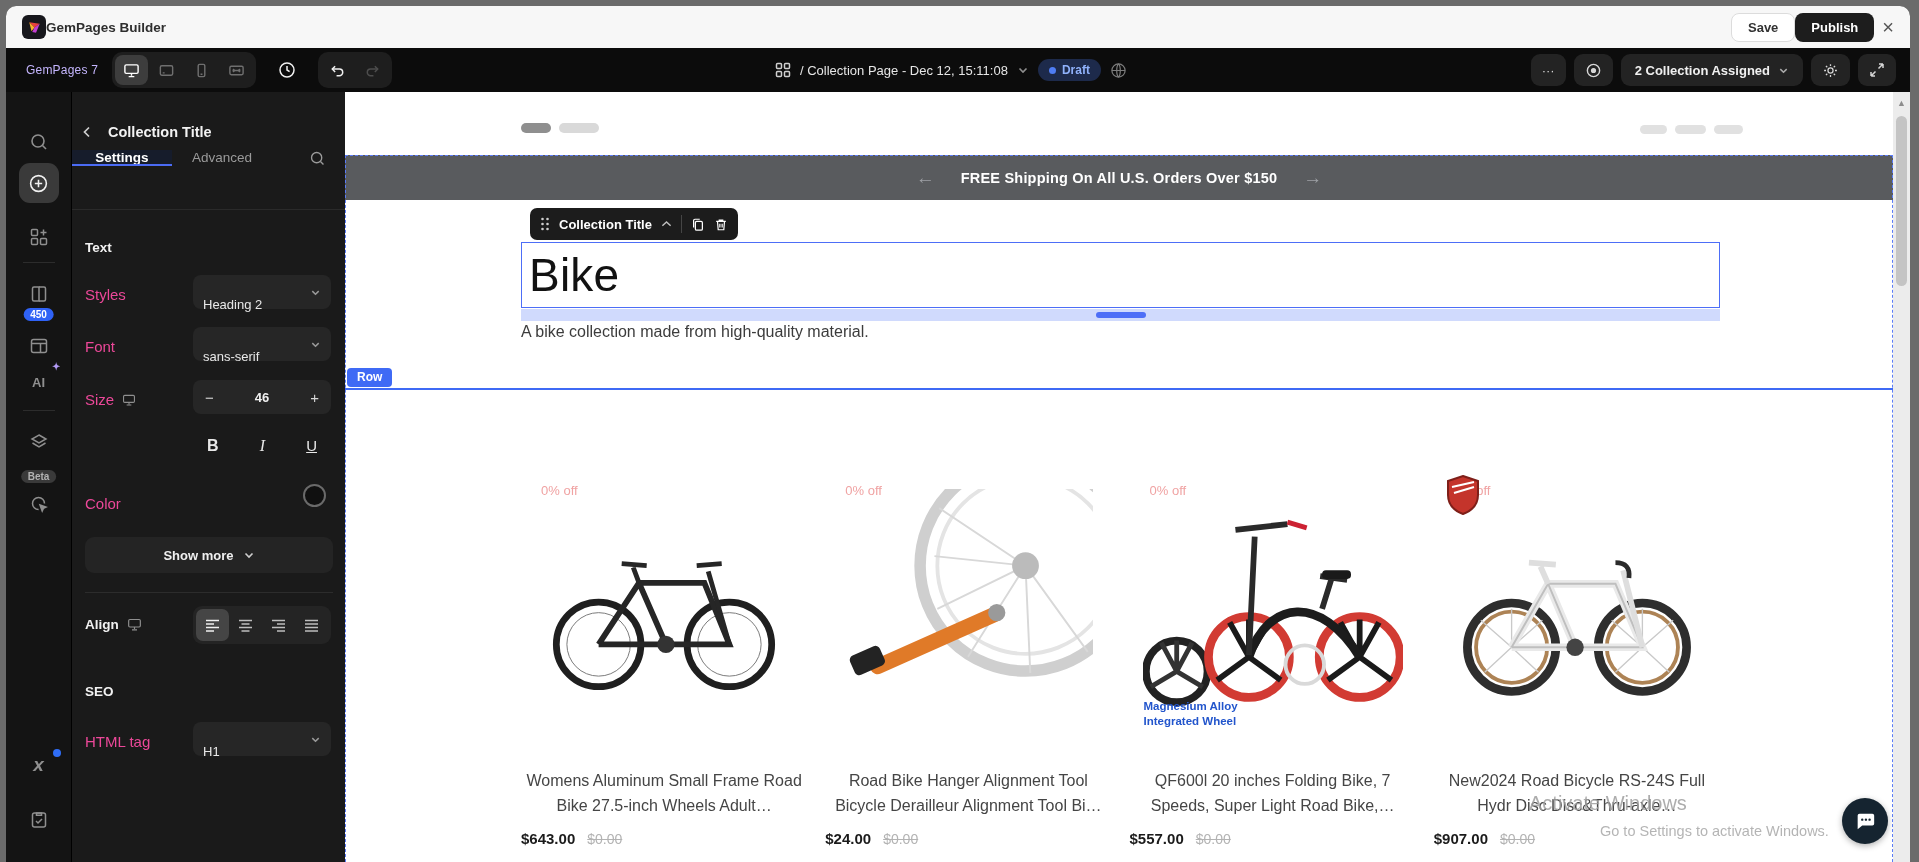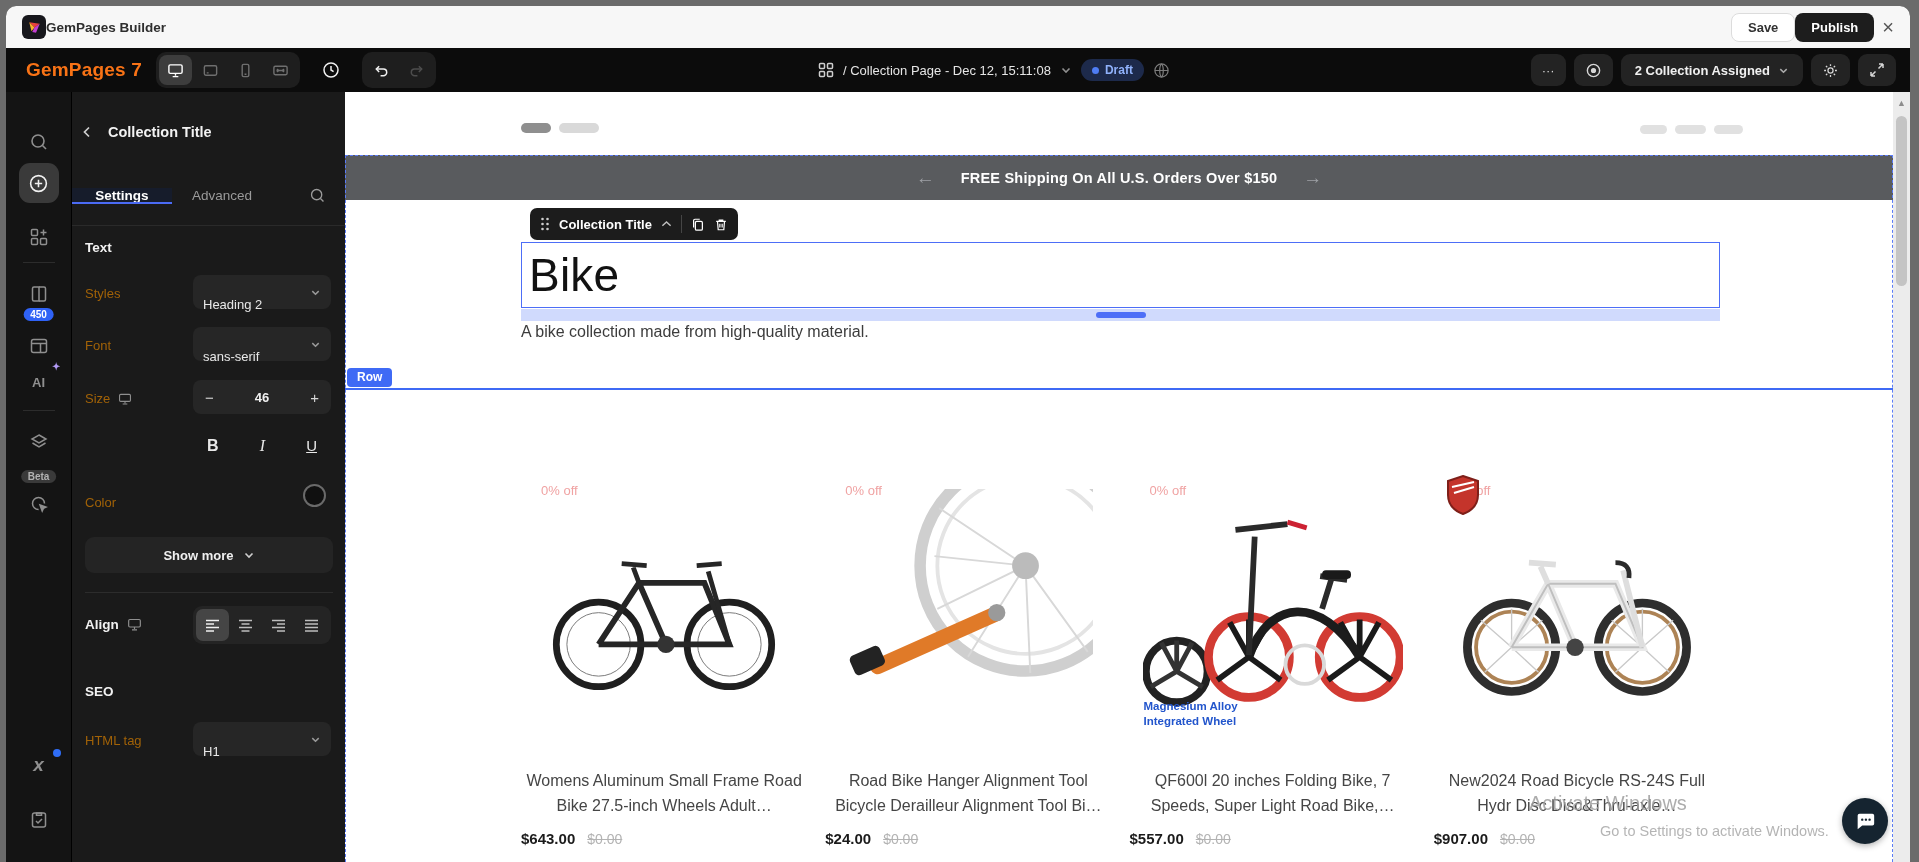--- a/index.html
+++ b/index.html
@@ -15,26 +15,26 @@
   .brand { font-size:13.5px; font-weight:700; color:#2e2e2e; margin-right:auto; }
   .btn-save { background:#fff; border:1px solid #dcdcdc; border-radius:8px; height:29px; padding:0 16px;
               font-size:13px; font-weight:700; color:#333; cursor:pointer; }
   .btn-publish { background:#1d1d1d; border:none; border-radius:8px; height:29px; padding:0 16px;
               font-size:13px; font-weight:700; color:#fff; cursor:pointer; }
   .close-x { font-size:20px; color:#555; margin-left:8px; line-height:1; cursor:pointer; }
 
   
   .toolbar { height:44px; background:#0c0c0c; position:relative; color:#ddd; }
   .tb-left { position:absolute; left:20px; top:0; height:44px; display:flex; align-items:center; gap:14px; }
-  .brand7 { color:#f97316; font-size:19px; font-weight:700; letter-spacing:.2px; }
+  .brand7 { color:#c4b5fd; font-size:12px; font-weight:400; letter-spacing:.2px; }
   .seg { background:#1e1e1e; border-radius:10px; display:flex; align-items:center; padding:3px; gap:2px; }
   .seg .tbtn { width:33px; height:30px; display:flex; align-items:center; justify-content:center; border-radius:8px; color:#6f6f6f; }
   .seg .tbtn.active { background:#3d3d3d; color:#fff; }
   .iconbtn { width:34px; height:32px; display:flex; align-items:center; justify-content:center; color:#e8e8e8; }
-  .tb-center { position:absolute; left:812px; top:0; height:44px; display:flex; align-items:center; gap:9px; }
+  .tb-center { position:absolute; left:769px; top:0; height:44px; display:flex; align-items:center; gap:9px; }
   .grid-ic { color:#cfcfcf; display:flex; }
   .crumb { font-size:13px; color:#e6e6e6; }
   .chev { display:flex; color:#8f8f8f; }
   .draft { display:flex; align-items:center; gap:6px; background:#1d2a4b; border-radius:12px; height:22px; padding:0 11px;
            color:#8fb1fa; font-size:12px; font-weight:600; }
   .draft i { width:7px; height:7px; border-radius:50%; background:#4f7df3; }
   .globe { color:#7c7c7c; display:flex; }
   .tb-right { position:absolute; right:14px; top:6px; display:flex; align-items:center; gap:8px; }
   .pillbtn { background:#232323; border-radius:9px; height:32px; display:flex; align-items:center; justify-content:center;
              color:#d6d6d6; padding:0 11px; gap:8px; font-size:13px; }
@@ -57,27 +57,27 @@
   .ai-ic { font-size:13px; font-weight:700; color:#ececec; position:relative; }
   .ai-ic s { position:absolute; top:-7px; right:-8px; color:#b49cf8; font-size:10px; text-decoration:none; }
   .xlogo { font-size:19px; font-weight:800; font-style:italic; color:#9a9a9a; position:relative; }
   .xlogo i { position:absolute; top:-2px; right:-8px; width:8px; height:8px; background:#2f6df6; border-radius:50%; }
 
   
   .panel { width:274px; background:#1a1a1a; position:relative; flex:none; border-left:1px solid #000; }
   .p-head { position:absolute; top:24px; left:0; width:100%; height:32px; display:flex; align-items:center; }
   .back { width:30px; display:flex; justify-content:center; color:#cfcfcf; }
   .p-title { color:#f2f2f2; font-size:14.5px; font-weight:700; margin-left:6px; }
-  .tabs { position:absolute; top:74px; left:0; width:100%; height:60px; border-bottom:1px solid #2a2a2a; display:flex; align-items:center; }
+  .tabs { position:absolute; top:58px; left:0; width:100%; height:60px; border-bottom:1px solid #2a2a2a; display:flex; align-items:flex-start; }
   .tab { width:100px; display:flex; align-items:center; justify-content:center; font-size:13.5px; color:#9a9a9a; position:relative; }
   .tab.active { color:#fff; font-weight:700; background:#161c2b; }
   .tab.active::after { content:""; position:absolute; left:0; bottom:-1px; width:100%; height:2px; background:#4b6bf5; }
   .tab-search { margin-left:auto; width:56px; display:flex; align-items:center; justify-content:center; color:#9a9a9a; }
   .sec-title { position:absolute; left:13px; color:#f1f1f1; font-size:13.5px; font-weight:700; }
-  .row-label { position:absolute; left:13px; color:#a16207; font-size:13px; display:flex; align-items:center; gap:8px; }
+  .row-label { position:absolute; left:13px; color:#ec4899; font-size:15px; display:flex; align-items:center; gap:8px; }
   .ctrl { position:absolute; left:121px; width:138px; height:34px; background:#262626; border-radius:8px;
           display:flex; align-items:center; color:#e8e8e8; font-size:13px; padding:0 10px; }
   .ctrl .grow { flex:1;margin-top:24px; }
   .stepper { justify-content:space-between; padding:0 12px; }
   .stepper b { font-weight:400; color:#d8d8d8; font-size:15px; }
   .stepper .val { color:#f0f0f0; font-weight:600; }
   .fmt { position:absolute; left:121px; width:138px; display:flex; justify-content:space-between; padding:0 14px; color:#e8e8e8; }
   .fmt .f-b { font-weight:800; font-size:16px; }
   .fmt .f-i { font-style:italic; font-family:"Liberation Serif", serif; font-size:16px; }
   .fmt .f-u { text-decoration:underline; font-size:15px; }

